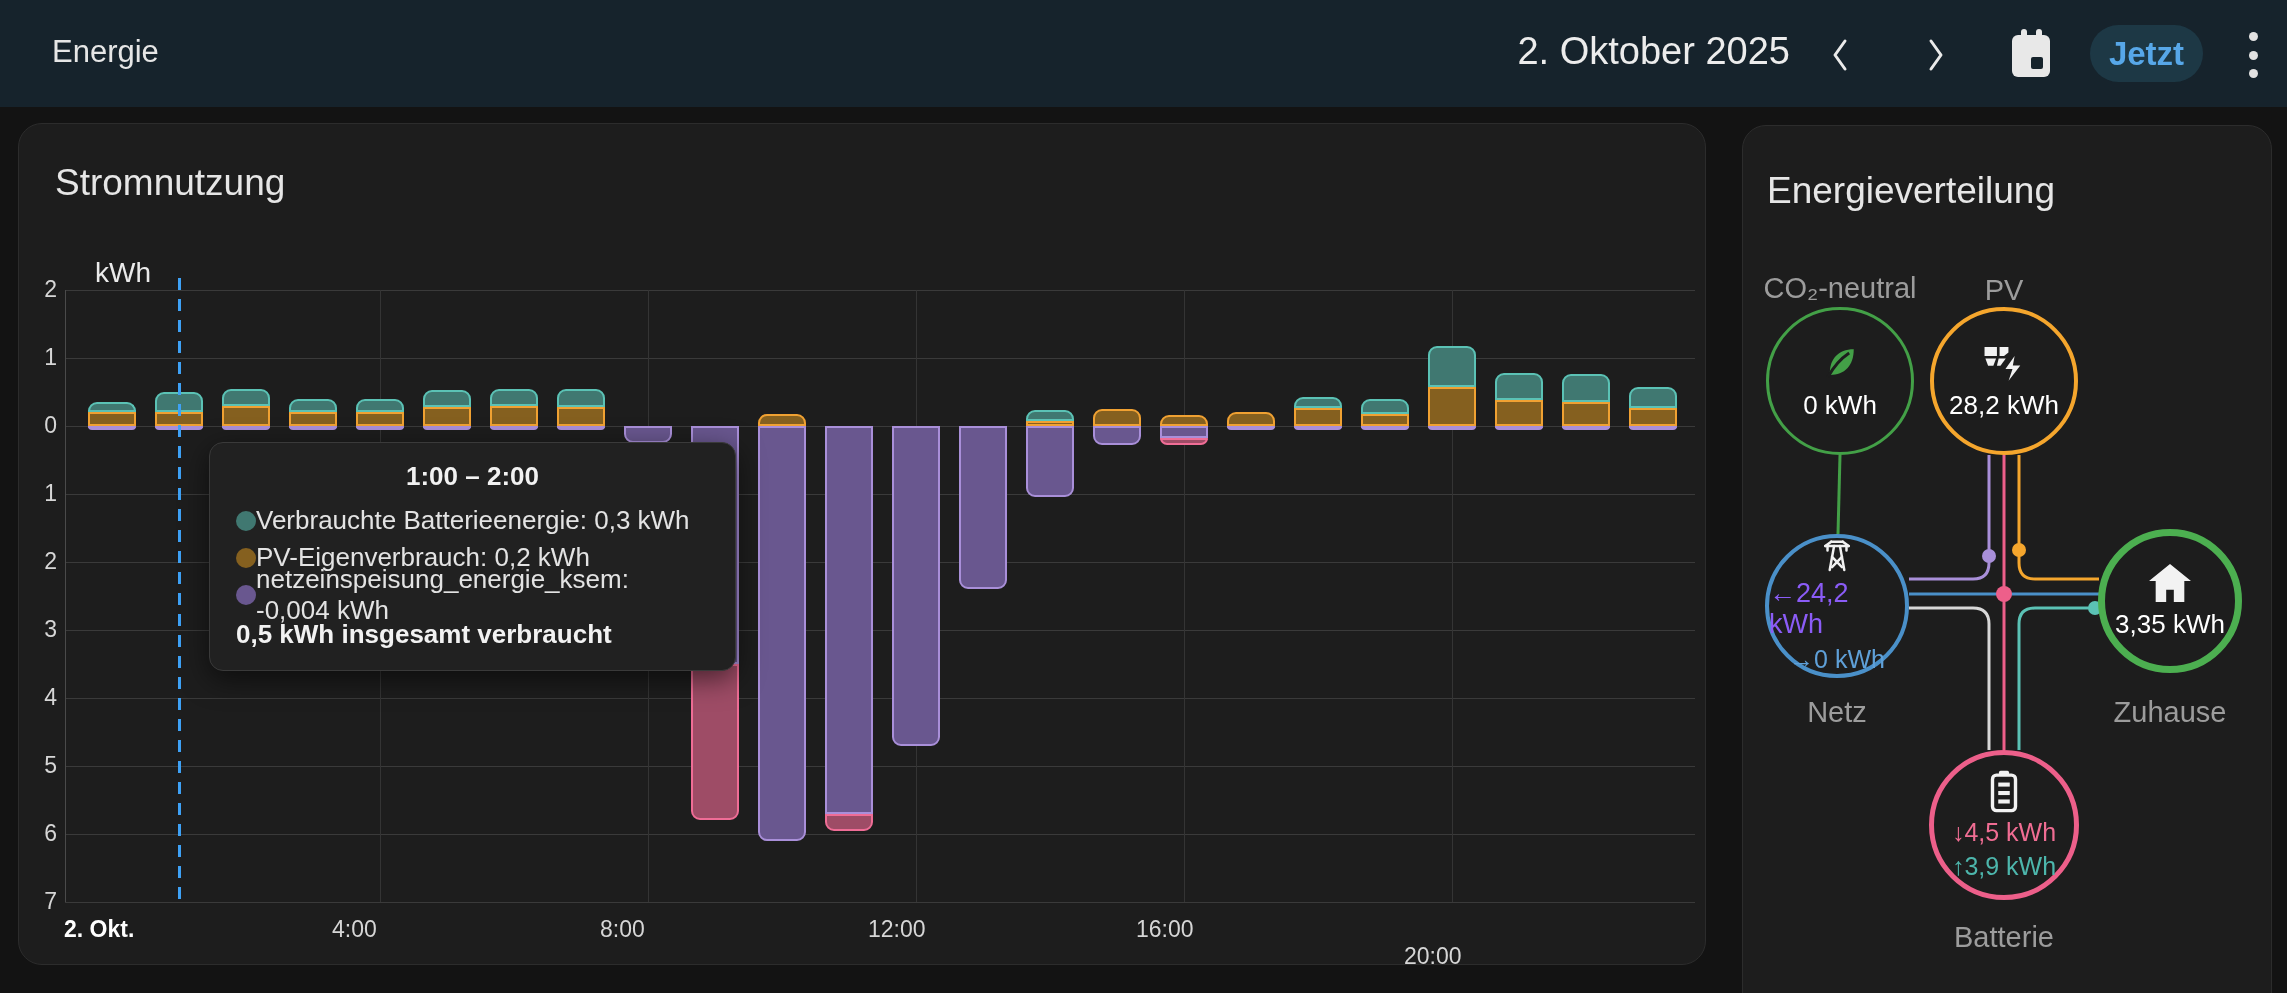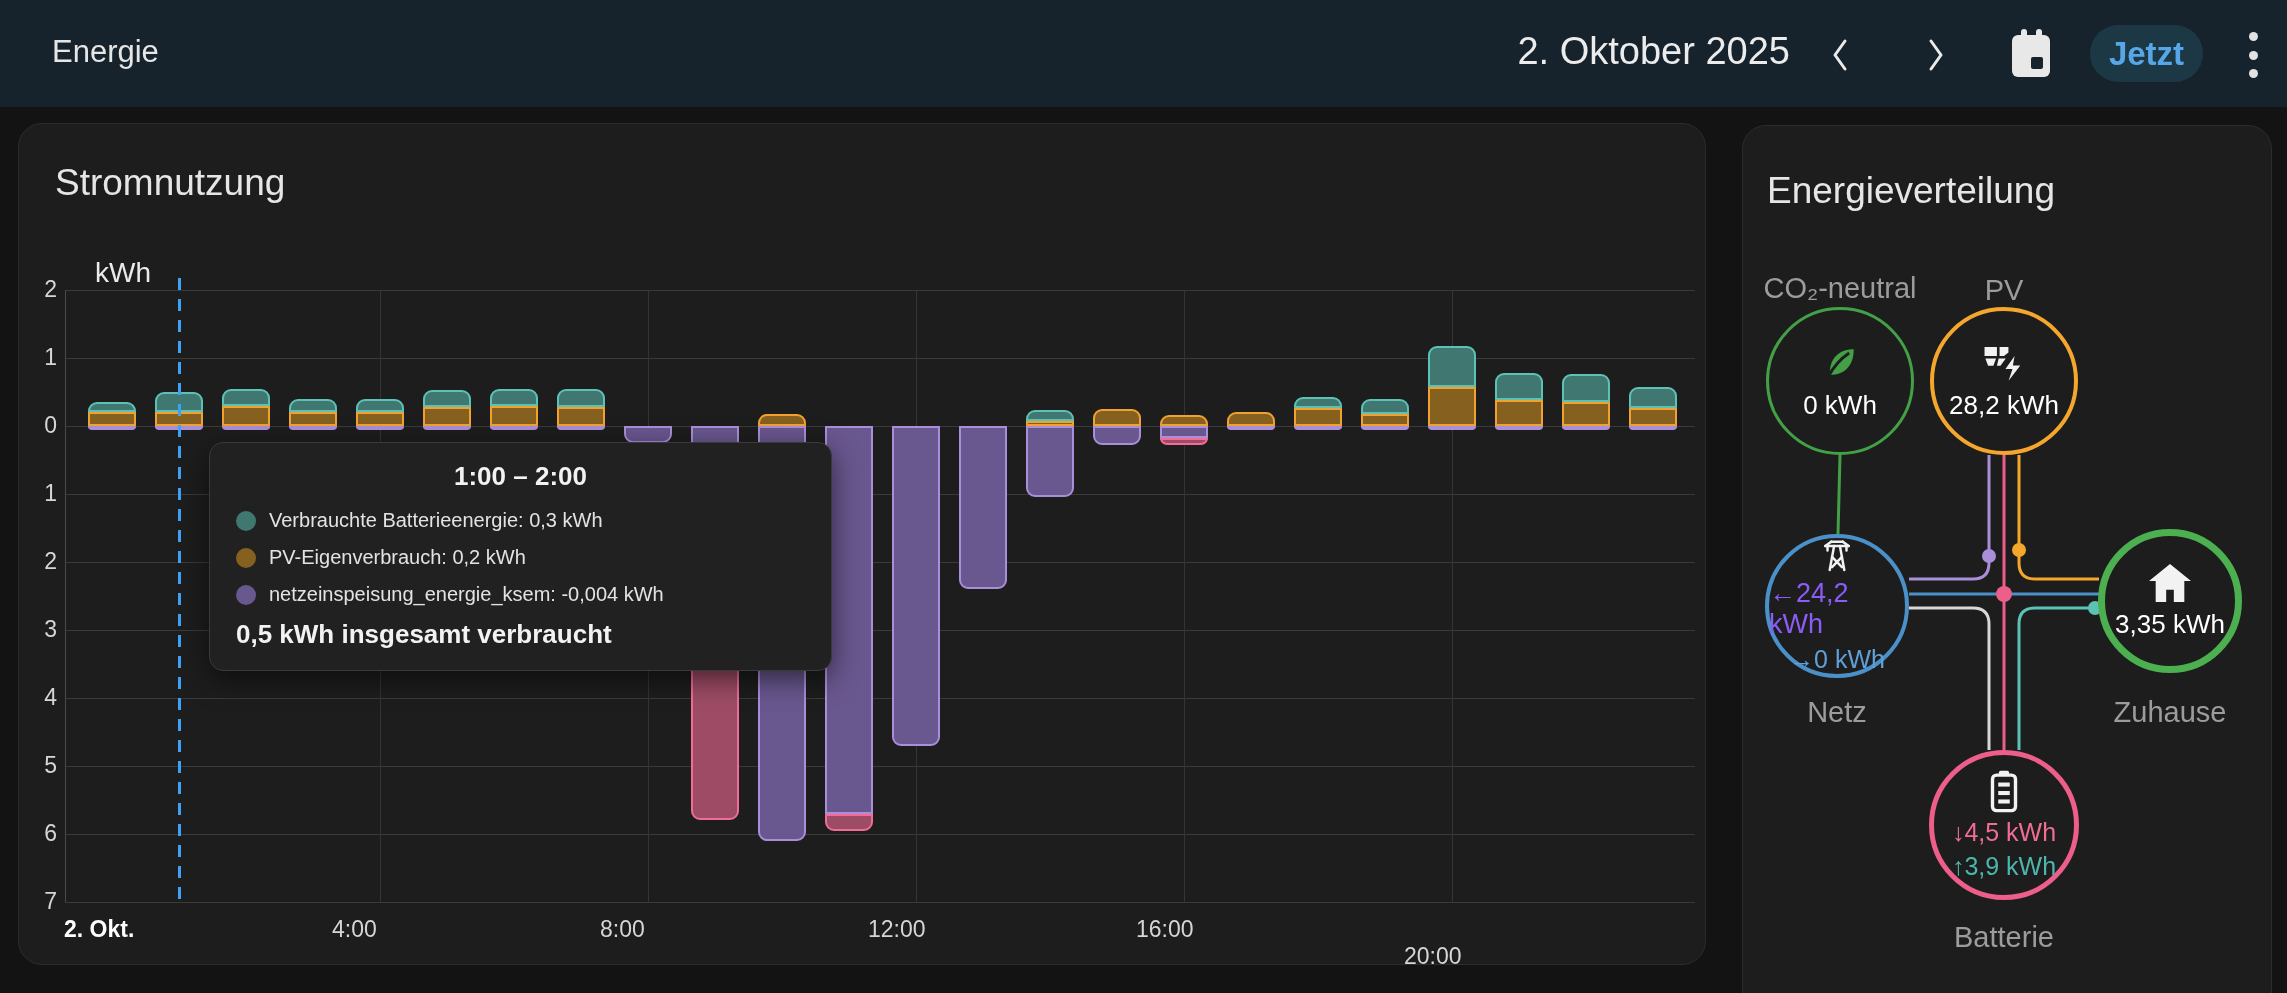--- a/index.html
+++ b/index.html
@@ -32,25 +32,25 @@
   .xtick{position:absolute;top:626px;width:96px;text-align:left;font-size:23px;color:#d6d6d6;}
   .xtick.bold{font-weight:bold;color:#ffffff;}
   .seg{position:absolute;box-sizing:border-box;border:2px solid;}
   .sg-teal  {border-color:var(--c-teal);  background:var(--c-teal_fill);}
   .sg-solar {border-color:var(--c-solar); background:var(--c-solar_fill);}
   .sg-purple{border-color:var(--c-purple);background:var(--c-purple_fill);}
   .sg-pink  {border-color:var(--c-pink);  background:var(--c-pink_fill);}
   .hover-line{position:absolute;top:-12px;width:3px;height:630px;
       background:repeating-linear-gradient(to bottom,var(--c-hover_line) 0 12px,transparent 12px 21px);}
   
-  .tooltip{position:absolute;left:190px;top:318px;width:623px;min-height:219px;background:#212121;
+  .tooltip{position:absolute;left:190px;top:318px;width:527px;min-height:219px;background:#212121;
            border:1px solid #3a3a3a;border-radius:14px;box-shadow:0 8px 28px rgba(0,0,0,.55);
            padding:18px 26px 20px 26px;box-sizing:border-box;z-index:5;}
   .tt-title{text-align:center;font-size:26px;font-weight:bold;color:#f2f2f2;margin-bottom:10px;}
-  .tt-row{display:flex;align-items:center;gap:13px;height:37px;font-size:20px;color:#e3e3e3;}
+  .tt-row{display:flex;align-items:center;height:37px;font-size:26px;color:#e3e3e3;}
   .tt-dot{width:20px;height:20px;border-radius:50%;flex:0 0 auto;}
   .tt-total{margin-top:6px;font-size:26px;font-weight:bold;color:#f2f2f2;}
   
   .flow-svg{position:absolute;left:0;top:0;width:530px;height:833px;z-index:1;}
   .circle{position:absolute;border-radius:50%;background:#1d1d1d;box-sizing:border-box;z-index:2;
           display:flex;flex-direction:column;align-items:center;justify-content:center;gap:5px;}
   .c-lowcarbon{left:23px; top:181px;width:148px;height:148px;border:3px solid var(--c-green);}
   .c-solar    {left:187px;top:181px;width:148px;height:148px;border:4px solid var(--c-solar_bright);}
   .c-grid     {left:22px; top:408px;width:144px;height:144px;border:4px solid var(--c-grid_blue);}
   .c-home     {left:355px;top:403px;width:144px;height:144px;border:7px solid var(--c-home_green);}

